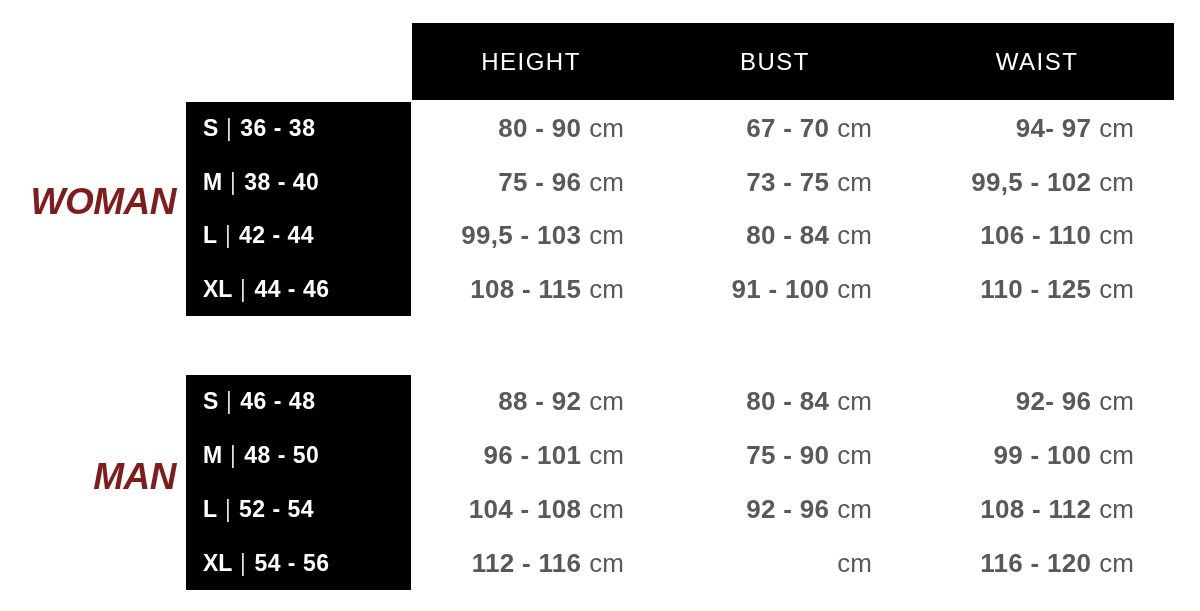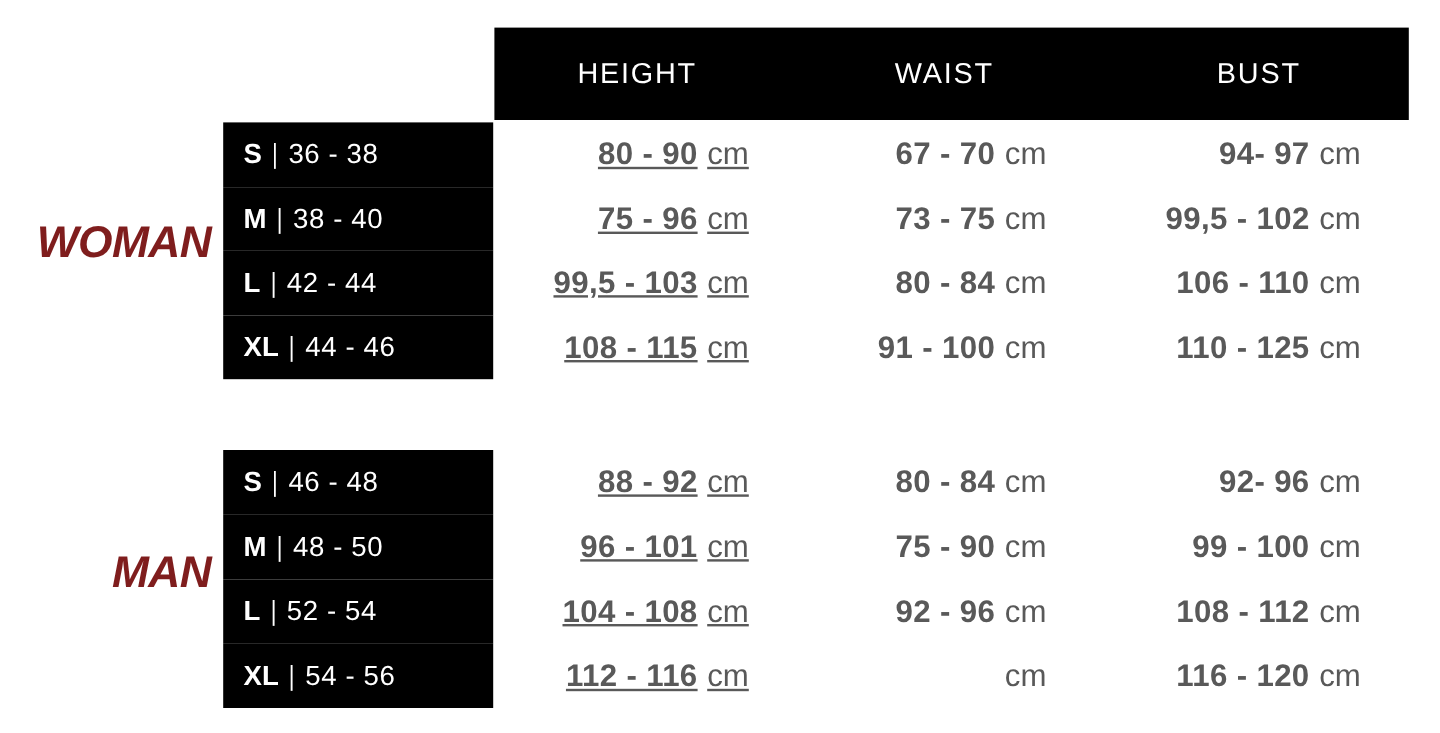--- a/index.html
+++ b/index.html
@@ -39,39 +39,39 @@
   .section.woman{top:102px;height:214px;}
   .section.man{top:375px;height:215px;}
   .row{flex:1;display:flex;align-items:stretch;}
   .cell{display:flex;align-items:center;box-sizing:border-box;}
   .cell-size{
     width:225px;background:#000000;color:#ffffff;
     padding-left:17px;font-size:23px;white-space:pre;
   }
   .size-letter{font-weight:700;}
   .size-sep{font-weight:300;padding:0 8px;transform:scaleX(0.8);}
-  .size-range{font-weight:400;letter-spacing:0.5px;}
+  .size-range{font-weight:700;letter-spacing:0.5px;}
   .cell-val{
     justify-content:flex-end;color:#595959;font-size:26px;white-space:pre;
   }
-  .cell-height{width:213px;text-decoration:underline;}
+  .cell-height{width:213px;}
   .cell-bust{width:248px;}
   .cell-waist{width:262px;}
   .val{font-weight:700;letter-spacing:0.3px;}
   .unit{font-weight:400;margin-left:8px;}
 </style>
 </head>
 <body>
 
 <div class="stage">
 
   <div class="header-bar">
     <div class="header-cell h1">HEIGHT</div>
+    <div class="header-cell h2">BUST</div>
     <div class="header-cell h3">WAIST</div>
-    <div class="header-cell h2">BUST</div>
   </div>
 
   <div class="group-label woman">WOMAN</div>
   <div class="group-label man">MAN</div>
 
   <div class="section woman">
       <div class="row">
         <div class="cell cell-size"><span class="size-letter">S</span><span class="size-sep">|</span><span class="size-range">36 - 38</span></div>
         <div class="cell cell-val cell-height"><span class="val">80 - 90</span><span class="unit">cm</span></div>
         <div class="cell cell-val cell-bust"><span class="val">67 - 70</span><span class="unit">cm</span></div>

